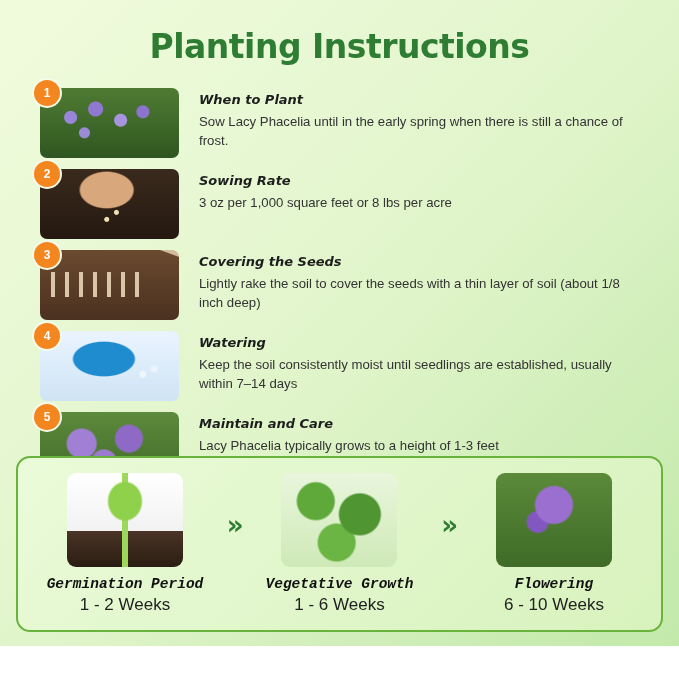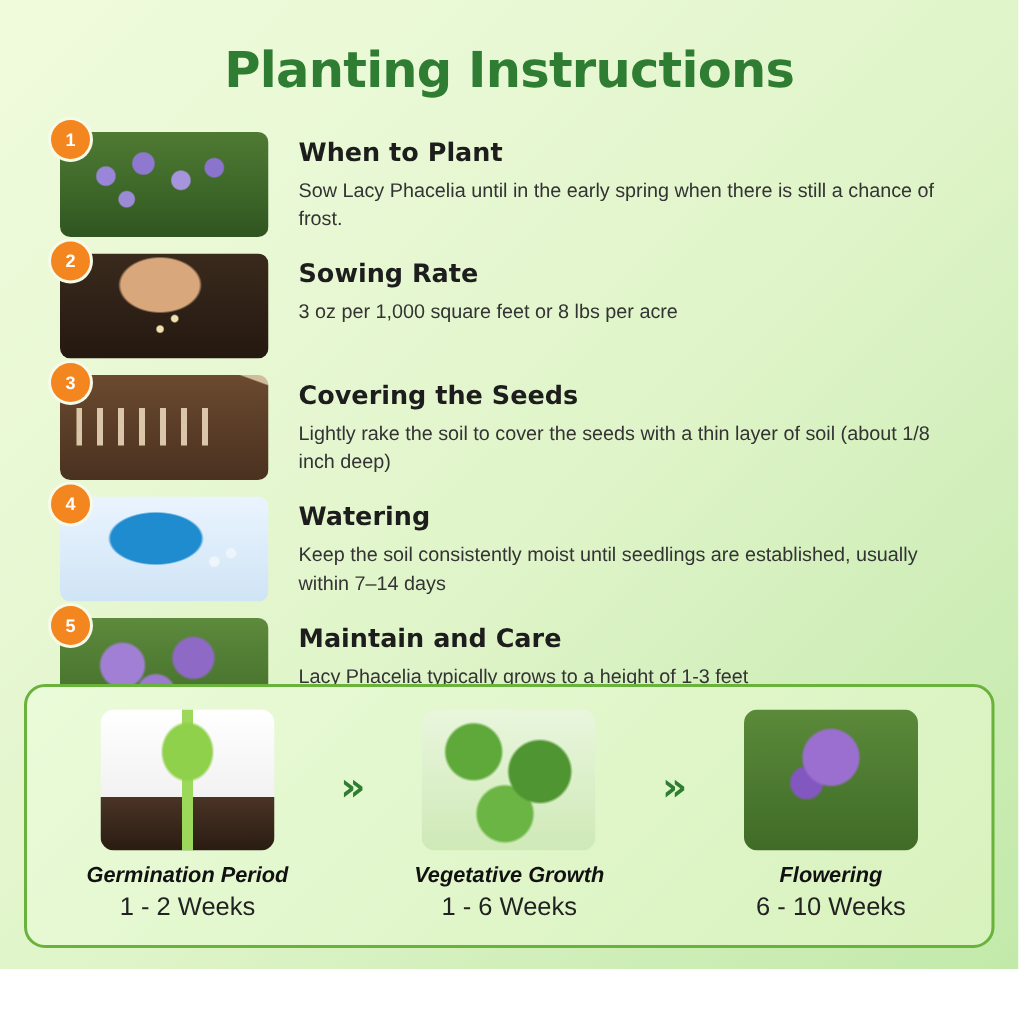--- a/index.html
+++ b/index.html
@@ -56,25 +56,26 @@
     background: #f4861f;
     color: #fff;
     font-size: 12px;
     font-weight: bold;
     display: flex; align-items: center; justify-content: center;
     z-index: 5;
     box-shadow: 0 0 0 2px #f6fbe9;
   }
   .step-text { padding-left: 20px; padding-top: 4px; flex: 1; }
   .step-head {
-    font-size: 17px;
+    font-size: 13px;
     font-weight: bold;
     color: #1d1d1d;
     font-family: "DejaVu Sans", sans-serif;
     margin-bottom: 5px;
+    font-style: italic;
   }
   .step-body {
     font-size: 13.2px;
     color: #333;
     line-height: 1.45;
     max-width: 440px;
   }
 
   
   .timeline {
@@ -95,21 +96,21 @@
     border-radius: 9px;
     margin: 0 auto 9px auto;
     overflow: hidden;
     position: relative;
   }
   .tl-label {
     font-size: 14.5px;
     font-weight: bold;
     font-style: italic;
     color: #111;
-    font-family: Liberation Sans, sans-serif;
+    font-family: Liberation Mono, monospace;
     margin-bottom: 3px;
   }
   .tl-sub { font-size: 17px; color: #222; }
   .arrow {
     color: #2f7d32;
     font-size: 26px;
     font-weight: bold;
     letter-spacing: -6px;
     padding-bottom: 38px;
     font-family: "DejaVu Sans", sans-serif;

